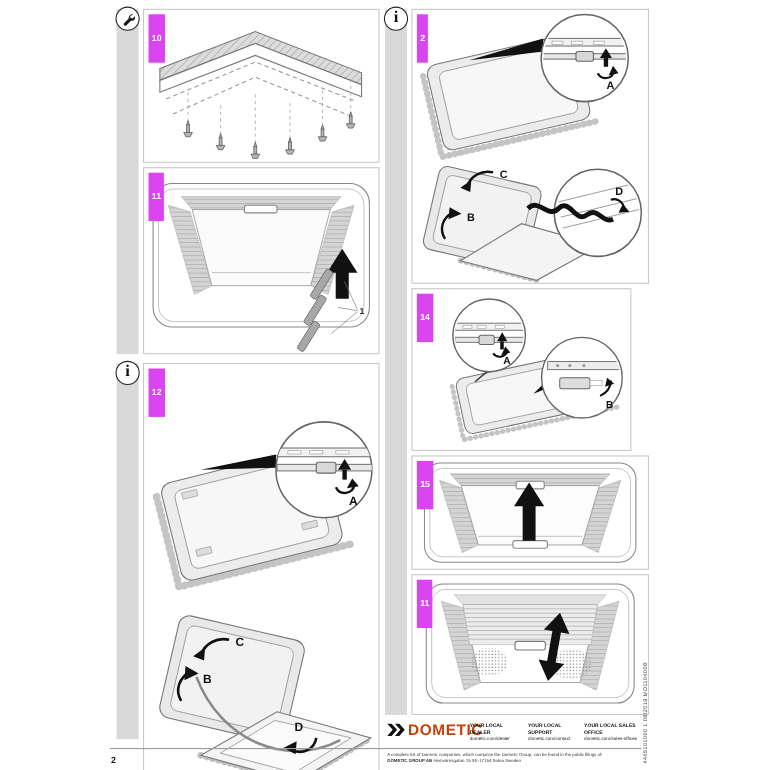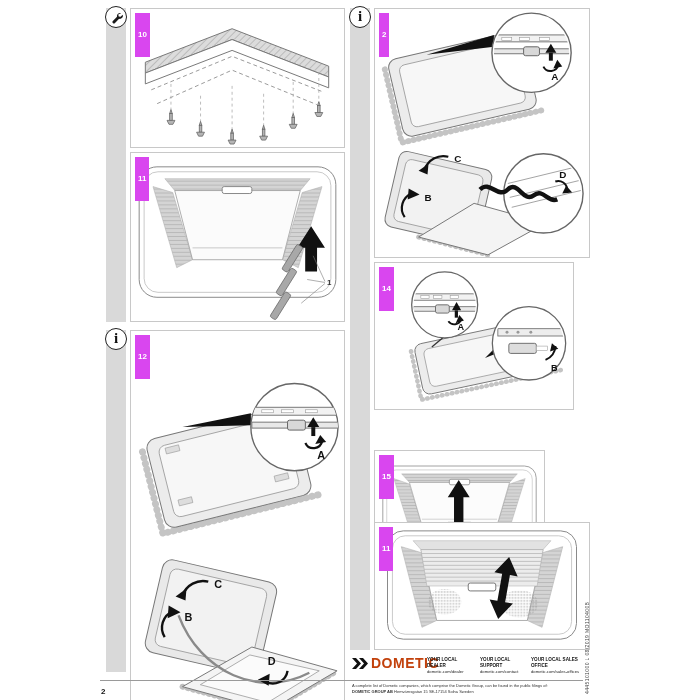--- a/index.html
+++ b/index.html
@@ -281,21 +281,21 @@
         <circle cx="170" cy="70" r="1.6" fill="#999"></circle>
         <rect x="146" y="82" width="30" height="11" rx="2" fill="#ddd" stroke="#666"></rect>
         <rect x="176" y="85" width="12" height="5" fill="#fff" stroke="#999" stroke-width="0.6"></rect>
         <path d="M186,100 q10,-4 11,-15" fill="none" stroke="#111" stroke-width="2"></path>
         <polygon points="193,82 200,88 191,91" fill="#111"></polygon>
       </g>
       <text class="letter" x="192" y="112" font-size="10">B</text>
     </svg>
   </div>
 
-  <div class="panel" style="left:374px; top:414px; width:171px; height:104px;margin-top:36px;">
+  <div class="panel" style="left:374px; top:414px; width:216px; height:104px;">
     <div class="badge">15</div>
     <svg class="illus" viewBox="0 0 216 104">
       <defs>
         <pattern id="hatch15" width="4" height="4" patternUnits="userSpaceOnUse" patternTransform="rotate(90)">
           <rect width="4" height="4" fill="#d4d4d4"></rect>
           <line x1="0" y1="0" x2="0" y2="4" stroke="#9f9f9f" stroke-width="1"></line>
         </pattern>
       </defs>
       <rect x="10" y="6" width="196" height="92" rx="15" fill="#fff" stroke="#888"></rect>
       <rect x="15" y="11" width="186" height="82" rx="12" fill="none" stroke="#bbb" stroke-width="0.8"></rect>

